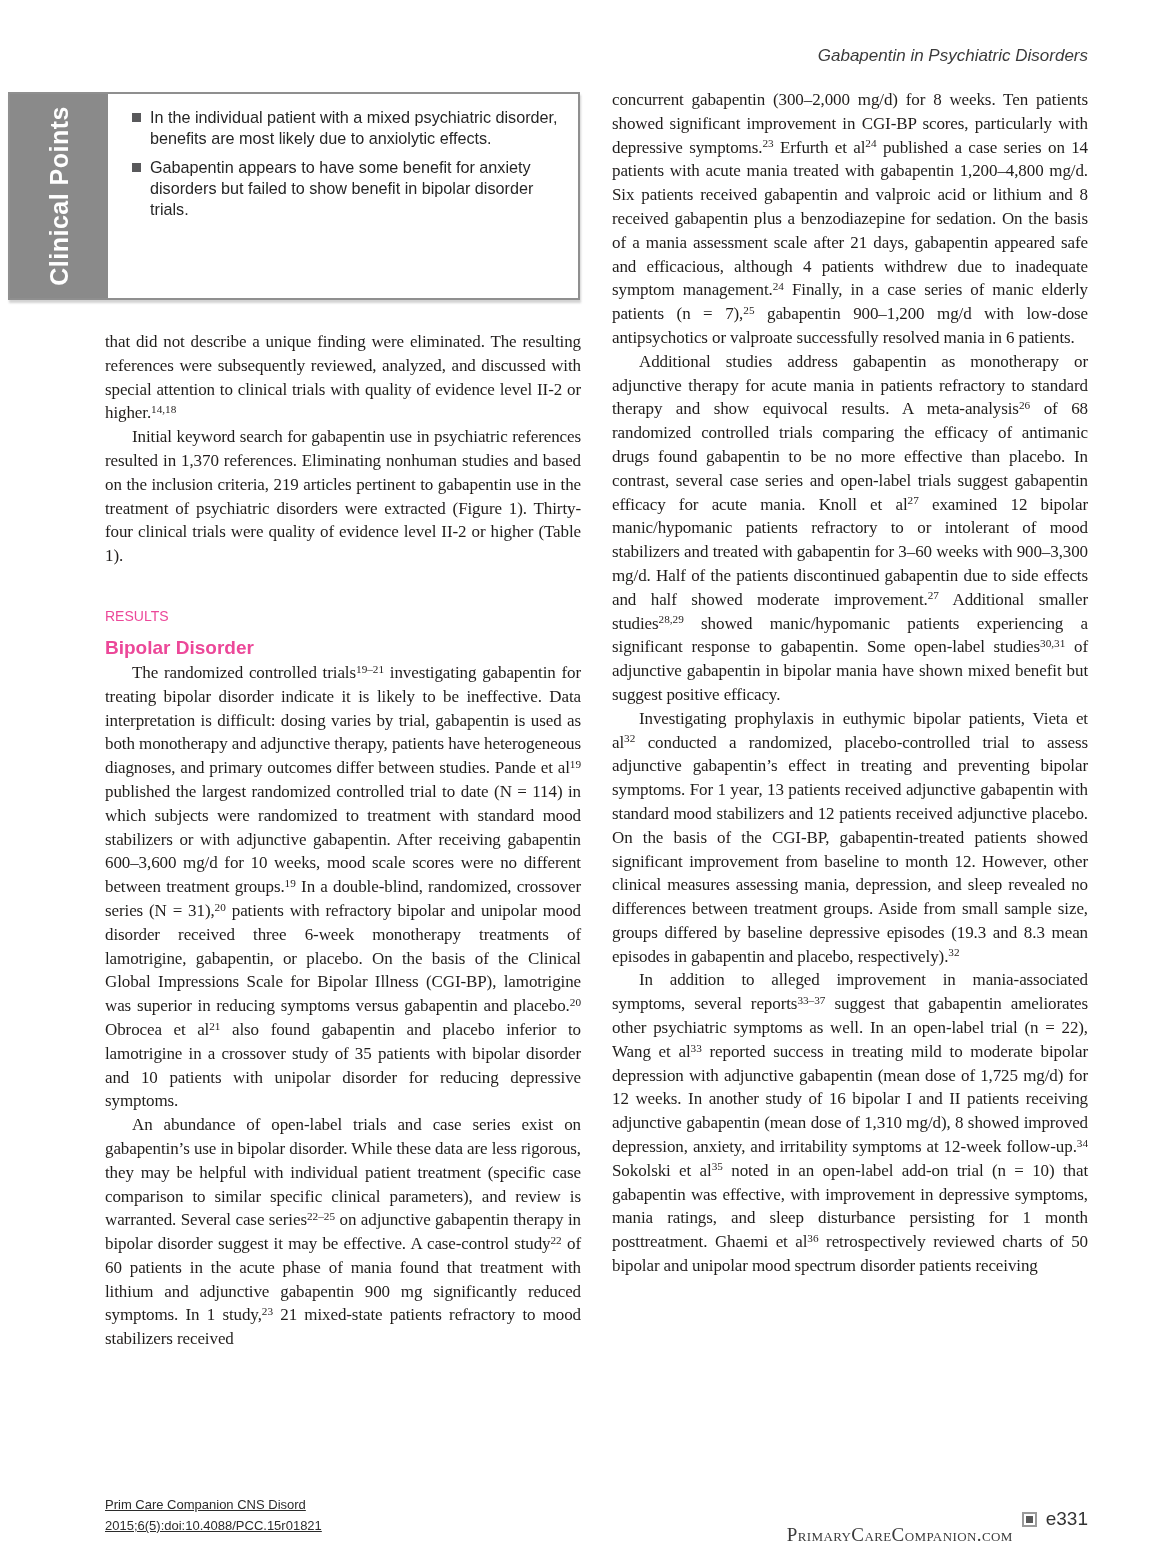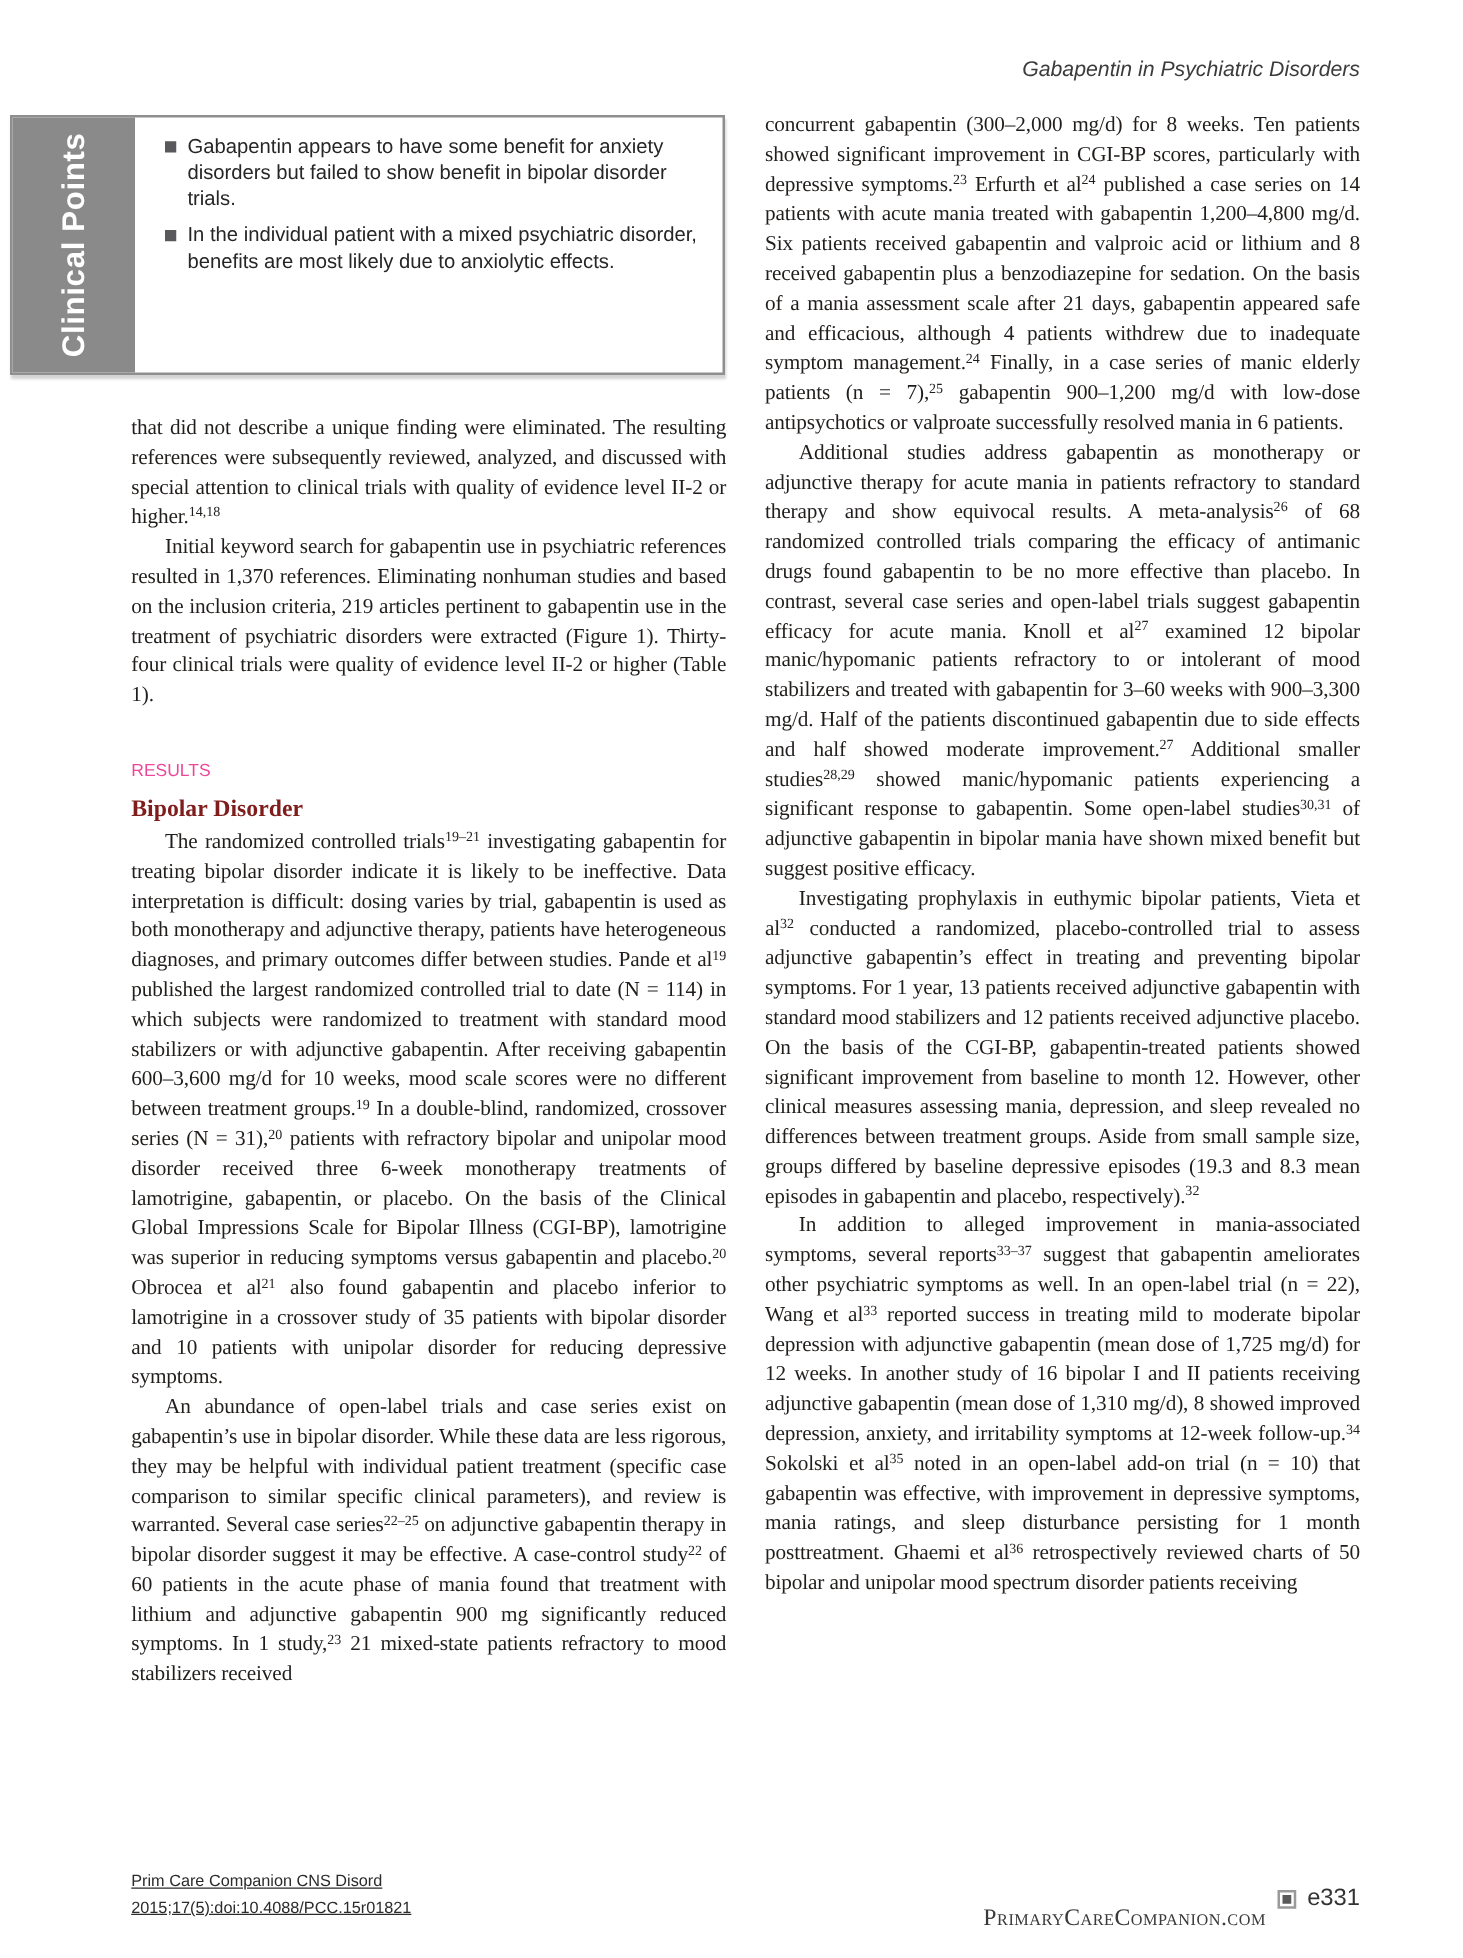--- a/index.html
+++ b/index.html
@@ -62,22 +62,22 @@
     font-size:0.66em; line-height:0;
     vertical-align:baseline; position:relative; top:-0.48em;
     letter-spacing:0;
   }
   .h-results {
     font-family:"Liberation Sans", sans-serif;
     font-weight:normal; font-size:14px; color:#ec4899;
     margin:40px 0 0 0;
   }
   .h-sub {
-    font-family:Liberation Serif, serif;
-    font-weight:bold; font-size:19px; color:#7f1d1d;
+    font-family:Liberation Sans, sans-serif;
+    font-weight:bold; font-size:19px; color:#ec4899;
     margin:13px 0 2px 0;
   }
 
   
   .footer-left {
     position:absolute; left:105px; top:1494px;
     font-family:"Liberation Sans", sans-serif;
     font-size:13px; line-height:21px; color:#2b2b2b;text-decoration:underline;
   }
   .footer-right {
@@ -107,25 +107,25 @@
 
 <header class="running-head">Gabapentin in Psychiatric Disorders</header>
 
 <section class="clinical-box">
   <div class="clinical-band">
     <span class="band-label">Clinical Points</span>
   </div>
   <div class="clinical-content">
     <div class="bullet-row">
       <span class="bullet-square"></span>
-      <span class="bullet-text">Gabapentin appears to have some benefit for anxiety disorders but failed to show benefit in bipolar disorder trials.</span>
+      <span class="bullet-text">In the individual patient with a mixed psychiatric disorder, benefits are most likely due to anxiolytic effects.</span>
     </div>
     <div class="bullet-row">
       <span class="bullet-square"></span>
-      <span class="bullet-text">In the individual patient with a mixed psychiatric disorder, benefits are most likely due to anxiolytic effects.</span>
+      <span class="bullet-text">Gabapentin appears to have some benefit for anxiety disorders but failed to show benefit in bipolar disorder trials.</span>
     </div>
   </div>
 </section>
 
 <div class="col col-left">
   <p>that did not describe a unique finding were eliminated. The resulting references were subsequently reviewed, analyzed, and discussed with special attention to clinical trials with quality of evidence level II-2 or higher.<sup>14,18</sup></p>
   <p class="indent">Initial keyword search for gabapentin use in psychiatric references resulted in 1,370 references. Eliminating nonhuman studies and based on the inclusion criteria, 219 articles pertinent to gabapentin use in the treatment of psychiatric disorders were extracted (Figure 1). Thirty-four clinical trials were quality of evidence level II-2 or higher (Table 1).</p>
   <h2 class="h-results">RESULTS</h2>
   <h3 class="h-sub">Bipolar Disorder</h3>
   <p class="indent">The randomized controlled trials<sup>19–21</sup> investigating gabapentin for treating bipolar disorder indicate it is likely to be ineffective. Data interpretation is difficult: dosing varies by trial, gabapentin is used as both monotherapy and adjunctive therapy, patients have heterogeneous diagnoses, and primary outcomes differ between studies. Pande et al<sup>19</sup> published the largest randomized controlled trial to date (N = 114) in which subjects were randomized to treatment with standard mood stabilizers or with adjunctive gabapentin. After receiving gabapentin 600–3,600 mg/d for 10 weeks, mood scale scores were no different between treatment groups.<sup>19</sup> In a double-blind, randomized, crossover series (N = 31),<sup>20</sup> patients with refractory bipolar and unipolar mood disorder received three 6-week monotherapy treatments of lamotrigine, gabapentin, or placebo. On the basis of the Clinical Global Impressions Scale for Bipolar Illness (CGI-BP), lamotrigine was superior in reducing symptoms versus gabapentin and placebo.<sup>20</sup> Obrocea et al<sup>21</sup> also found gabapentin and placebo inferior to lamotrigine in a crossover study of 35 patients with bipolar disorder and 10 patients with unipolar disorder for reducing depressive symptoms.</p>
@@ -134,20 +134,20 @@
 
 <div class="col col-right">
   <p>concurrent gabapentin (300–2,000 mg/d) for 8 weeks. Ten patients showed significant improvement in CGI-BP scores, particularly with depressive symptoms.<sup>23</sup> Erfurth et al<sup>24</sup> published a case series on 14 patients with acute mania treated with gabapentin 1,200–4,800 mg/d. Six patients received gabapentin and valproic acid or lithium and 8 received gabapentin plus a benzodiazepine for sedation. On the basis of a mania assessment scale after 21 days, gabapentin appeared safe and efficacious, although 4 patients withdrew due to inadequate symptom management.<sup>24</sup> Finally, in a case series of manic elderly patients (n = 7),<sup>25</sup> gabapentin 900–1,200 mg/d with low-dose antipsychotics or valproate successfully resolved mania in 6 patients.</p>
   <p class="indent">Additional studies address gabapentin as monotherapy or adjunctive therapy for acute mania in patients refractory to standard therapy and show equivocal results. A meta-analysis<sup>26</sup> of 68 randomized controlled trials comparing the efficacy of antimanic drugs found gabapentin to be no more effective than placebo. In contrast, several case series and open-label trials suggest gabapentin efficacy for acute mania. Knoll et al<sup>27</sup> examined 12 bipolar manic/hypomanic patients refractory to or intolerant of mood stabilizers and treated with gabapentin for 3–60 weeks with 900–3,300 mg/d. Half of the patients discontinued gabapentin due to side effects and half showed moderate improvement.<sup>27</sup> Additional smaller studies<sup>28,29</sup> showed manic/hypomanic patients experiencing a significant response to gabapentin. Some open-label studies<sup>30,31</sup> of adjunctive gabapentin in bipolar mania have shown mixed benefit but suggest positive efficacy.</p>
   <p class="indent">Investigating prophylaxis in euthymic bipolar patients, Vieta et al<sup>32</sup> conducted a randomized, placebo-controlled trial to assess adjunctive gabapentin’s effect in treating and preventing bipolar symptoms. For 1 year, 13 patients received adjunctive gabapentin with standard mood stabilizers and 12 patients received adjunctive placebo. On the basis of the CGI-BP, gabapentin-treated patients showed significant improvement from baseline to month 12. However, other clinical measures assessing mania, depression, and sleep revealed no differences between treatment groups. Aside from small sample size, groups differed by baseline depressive episodes (19.3 and 8.3 mean episodes in gabapentin and placebo, respectively).<sup>32</sup></p>
   <p class="indent">In addition to alleged improvement in mania-associated symptoms, several reports<sup>33–37</sup> suggest that gabapentin ameliorates other psychiatric symptoms as well. In an open-label trial (n = 22), Wang et al<sup>33</sup> reported success in treating mild to moderate bipolar depression with adjunctive gabapentin (mean dose of 1,725 mg/d) for 12 weeks. In another study of 16 bipolar I and II patients receiving adjunctive gabapentin (mean dose of 1,310 mg/d), 8 showed improved depression, anxiety, and irritability symptoms at 12-week follow-up.<sup>34</sup> Sokolski et al<sup>35</sup> noted in an open-label add-on trial (n = 10) that gabapentin was effective, with improvement in depressive symptoms, mania ratings, and sleep disturbance persisting for 1 month posttreatment. Ghaemi et al<sup>36</sup> retrospectively reviewed charts of 50 bipolar and unipolar mood spectrum disorder patients receiving</p>
 </div>
 
 <div class="footer-left">
   <div>Prim Care Companion CNS Disord</div>
-  <div>2015;17(5):doi:10.4088/PCC.15r01821</div>
+  <div>2015;6(5):doi:10.4088/PCC.15r01821</div>
 </div>
 
 <div class="footer-right">
   <span class="footer-site">PrimaryCareCompanion.com</span>
   <span class="page-marker-icon"></span>
   <span class="footer-page">e331</span>
 </div>
 
 </body></html>

